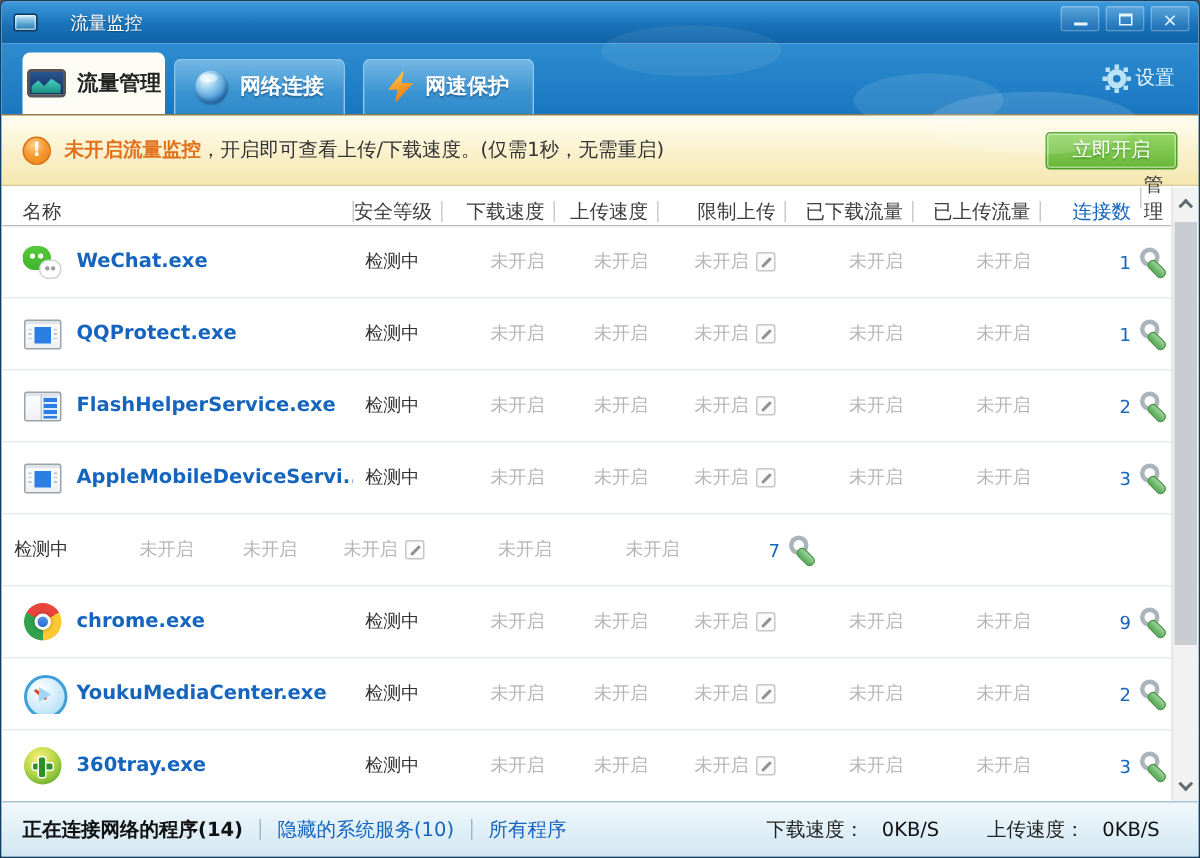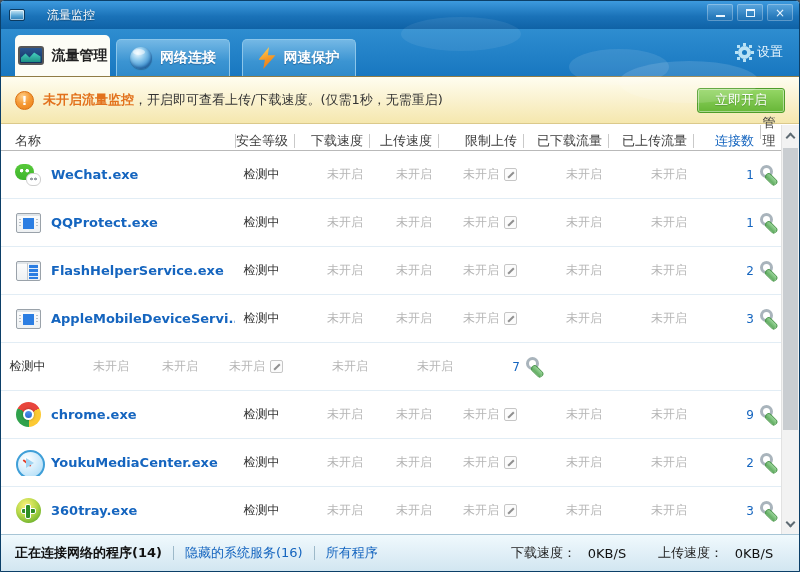--- a/index.html
+++ b/index.html
@@ -404,21 +404,21 @@
       </div>
     <div class="sb-thumb"></div>
     <div class="sb-btn sb-down">
         <span class="chev"></span>
       </div>
   </div>
 
   <div class="statusbar">
     <span class="sb-strong">正在连接网络的程序(14)</span>
     <span class="sdiv"></span>
-    <span class="sb-link">隐藏的系统服务(16)</span>
+    <span class="sb-link">隐藏的系统服务(10)</span>
     <span class="sdiv"></span>
     <span class="sb-link">所有程序</span>
     <span class="speed-group">
       <span>下载速度：</span>
       <span class="speed-value">0KB/S</span>
       <span class="speed-label">上传速度：</span>
       <span class="speed-value">0KB/S</span>
     </span>
   </div>
 </div>

